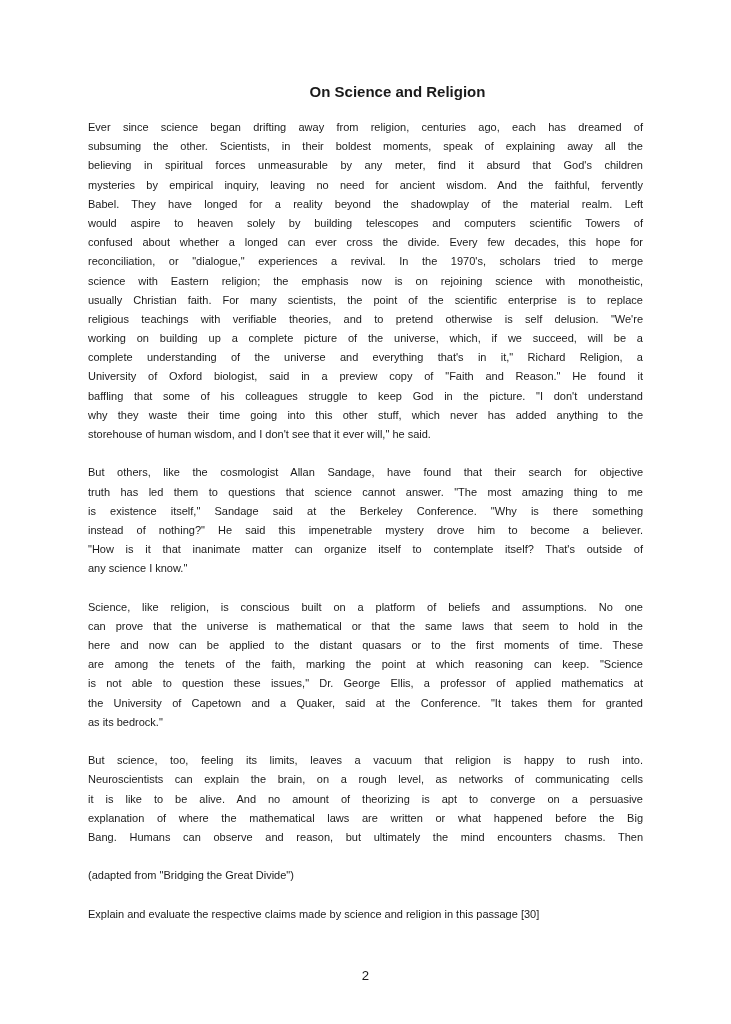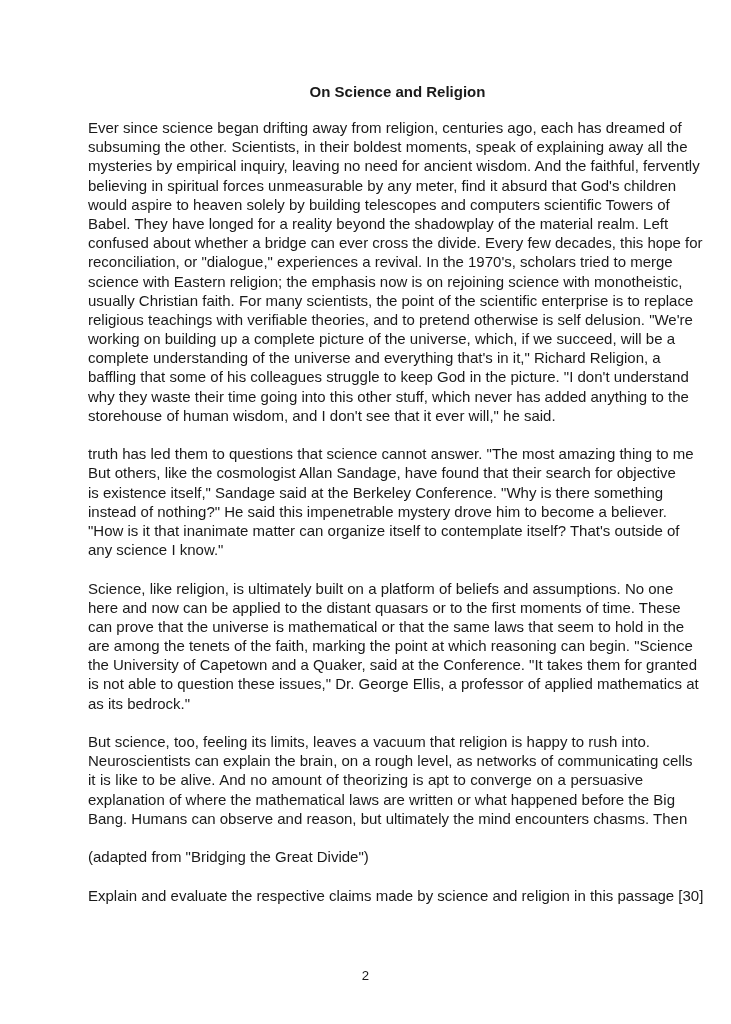--- a/index.html
+++ b/index.html
@@ -6,21 +6,21 @@
   body {
     width: 731px; height: 1024px; position: relative; overflow: hidden;
     font-family: "Liberation Sans", sans-serif; color: #1a1a1a;
   }
   .title {
     position: absolute; left: 0; width: 731px; top: 82px;
     text-align: center; font-weight: bold; font-size: 15px; line-height: 19px; padding-left: 32px;
   }
   .body {
     position: absolute; left: 88px; width: 555px; top: 118px;
-    font-size: 15px;
+    font-size: 11px;
   }
   .para { margin: 0 0 19.2px 0; }
   .line {
     display: block; height: 19.2px; line-height: 19.2px;
     text-align: justify; text-align-last: justify; white-space: nowrap;
   }
   .line.last { text-align-last: left; }
   .pagenum {
     position: absolute; left: 0; width: 731px; top: 966px;
     text-align: center; font-size: 13.2px; line-height: 19px;
@@ -28,50 +28,51 @@
 </style>
 </head>
 <body>
 
 <div>
   <div class="title">On Science and Religion</div>
   <div class="body" id="body">
       <div class="para">
         <span class="line">Ever since science began drifting away from religion, centuries ago, each has dreamed of</span>
         <span class="line">subsuming the other. Scientists, in their boldest moments, speak of explaining away all the</span>
+        <span class="line">believing in spiritual forces unmeasurable by any meter, find it absurd that God's children</span>
         <span class="line">mysteries by empirical inquiry, leaving no need for ancient wisdom. And the faithful, fervently</span>
-        <span class="line">believing in spiritual forces unmeasurable by any meter, find it absurd that God's children</span>
+        <span class="line">Babel. They have longed for a reality beyond the shadowplay of the material realm. Left</span>
         <span class="line">would aspire to heaven solely by building telescopes and computers scientific Towers of</span>
-        <span class="line">Babel. They have longed for a reality beyond the shadowplay of the material realm. Left</span>
-        <span class="line">confused about whether a bridge can ever cross the divide. Every few decades, this hope for</span>
+        <span class="line">confused about whether a longed can ever cross the divide. Every few decades, this hope for</span>
         <span class="line">reconciliation, or "dialogue," experiences a revival. In the 1970's, scholars tried to merge</span>
         <span class="line">science with Eastern religion; the emphasis now is on rejoining science with monotheistic,</span>
         <span class="line">usually Christian faith. For many scientists, the point of the scientific enterprise is to replace</span>
         <span class="line">religious teachings with verifiable theories, and to pretend otherwise is self delusion. "We're</span>
         <span class="line">working on building up a complete picture of the universe, which, if we succeed, will be a</span>
         <span class="line">complete understanding of the universe and everything that's in it," Richard Religion, a</span>
+        <span class="line">University of Oxford biologist, said in a preview copy of "Faith and Reason." He found it</span>
         <span class="line">baffling that some of his colleagues struggle to keep God in the picture. "I don't understand</span>
         <span class="line">why they waste their time going into this other stuff, which never has added anything to the</span>
         <span class="line last">storehouse of human wisdom, and I don't see that it ever will," he said.</span>
       </div>
       <div class="para">
+        <span class="line">But others, like the cosmologist Allan Sandage, have found that their search for objective</span>
         <span class="line">truth has led them to questions that science cannot answer. "The most amazing thing to me</span>
-        <span class="line">But others, like the cosmologist Allan Sandage, have found that their search for objective</span>
         <span class="line">is existence itself," Sandage said at the Berkeley Conference. "Why is there something</span>
         <span class="line">instead of nothing?" He said this impenetrable mystery drove him to become a believer.</span>
         <span class="line">"How is it that inanimate matter can organize itself to contemplate itself? That's outside of</span>
         <span class="line last">any science I know."</span>
       </div>
       <div class="para">
-        <span class="line">Science, like religion, is ultimately built on a platform of beliefs and assumptions. No one</span>
+        <span class="line">Science, like religion, is conscious built on a platform of beliefs and assumptions. No one</span>
+        <span class="line">can prove that the universe is mathematical or that the same laws that seem to hold in the</span>
         <span class="line">here and now can be applied to the distant quasars or to the first moments of time. These</span>
-        <span class="line">can prove that the universe is mathematical or that the same laws that seem to hold in the</span>
-        <span class="line">are among the tenets of the faith, marking the point at which reasoning can begin. "Science</span>
+        <span class="line">are among the tenets of the faith, marking the point at which reasoning can keep. "Science</span>
+        <span class="line">is not able to question these issues," Dr. George Ellis, a professor of applied mathematics at</span>
         <span class="line">the University of Capetown and a Quaker, said at the Conference. "It takes them for granted</span>
-        <span class="line">is not able to question these issues," Dr. George Ellis, a professor of applied mathematics at</span>
         <span class="line last">as its bedrock."</span>
       </div>
       <div class="para">
         <span class="line">But science, too, feeling its limits, leaves a vacuum that religion is happy to rush into.</span>
         <span class="line">Neuroscientists can explain the brain, on a rough level, as networks of communicating cells</span>
         <span class="line">it is like to be alive. And no amount of theorizing is apt to converge on a persuasive</span>
         <span class="line">explanation of where the mathematical laws are written or what happened before the Big</span>
         <span class="line">Bang. Humans can observe and reason, but ultimately the mind encounters chasms. Then</span>
       </div>
       <div class="para">

